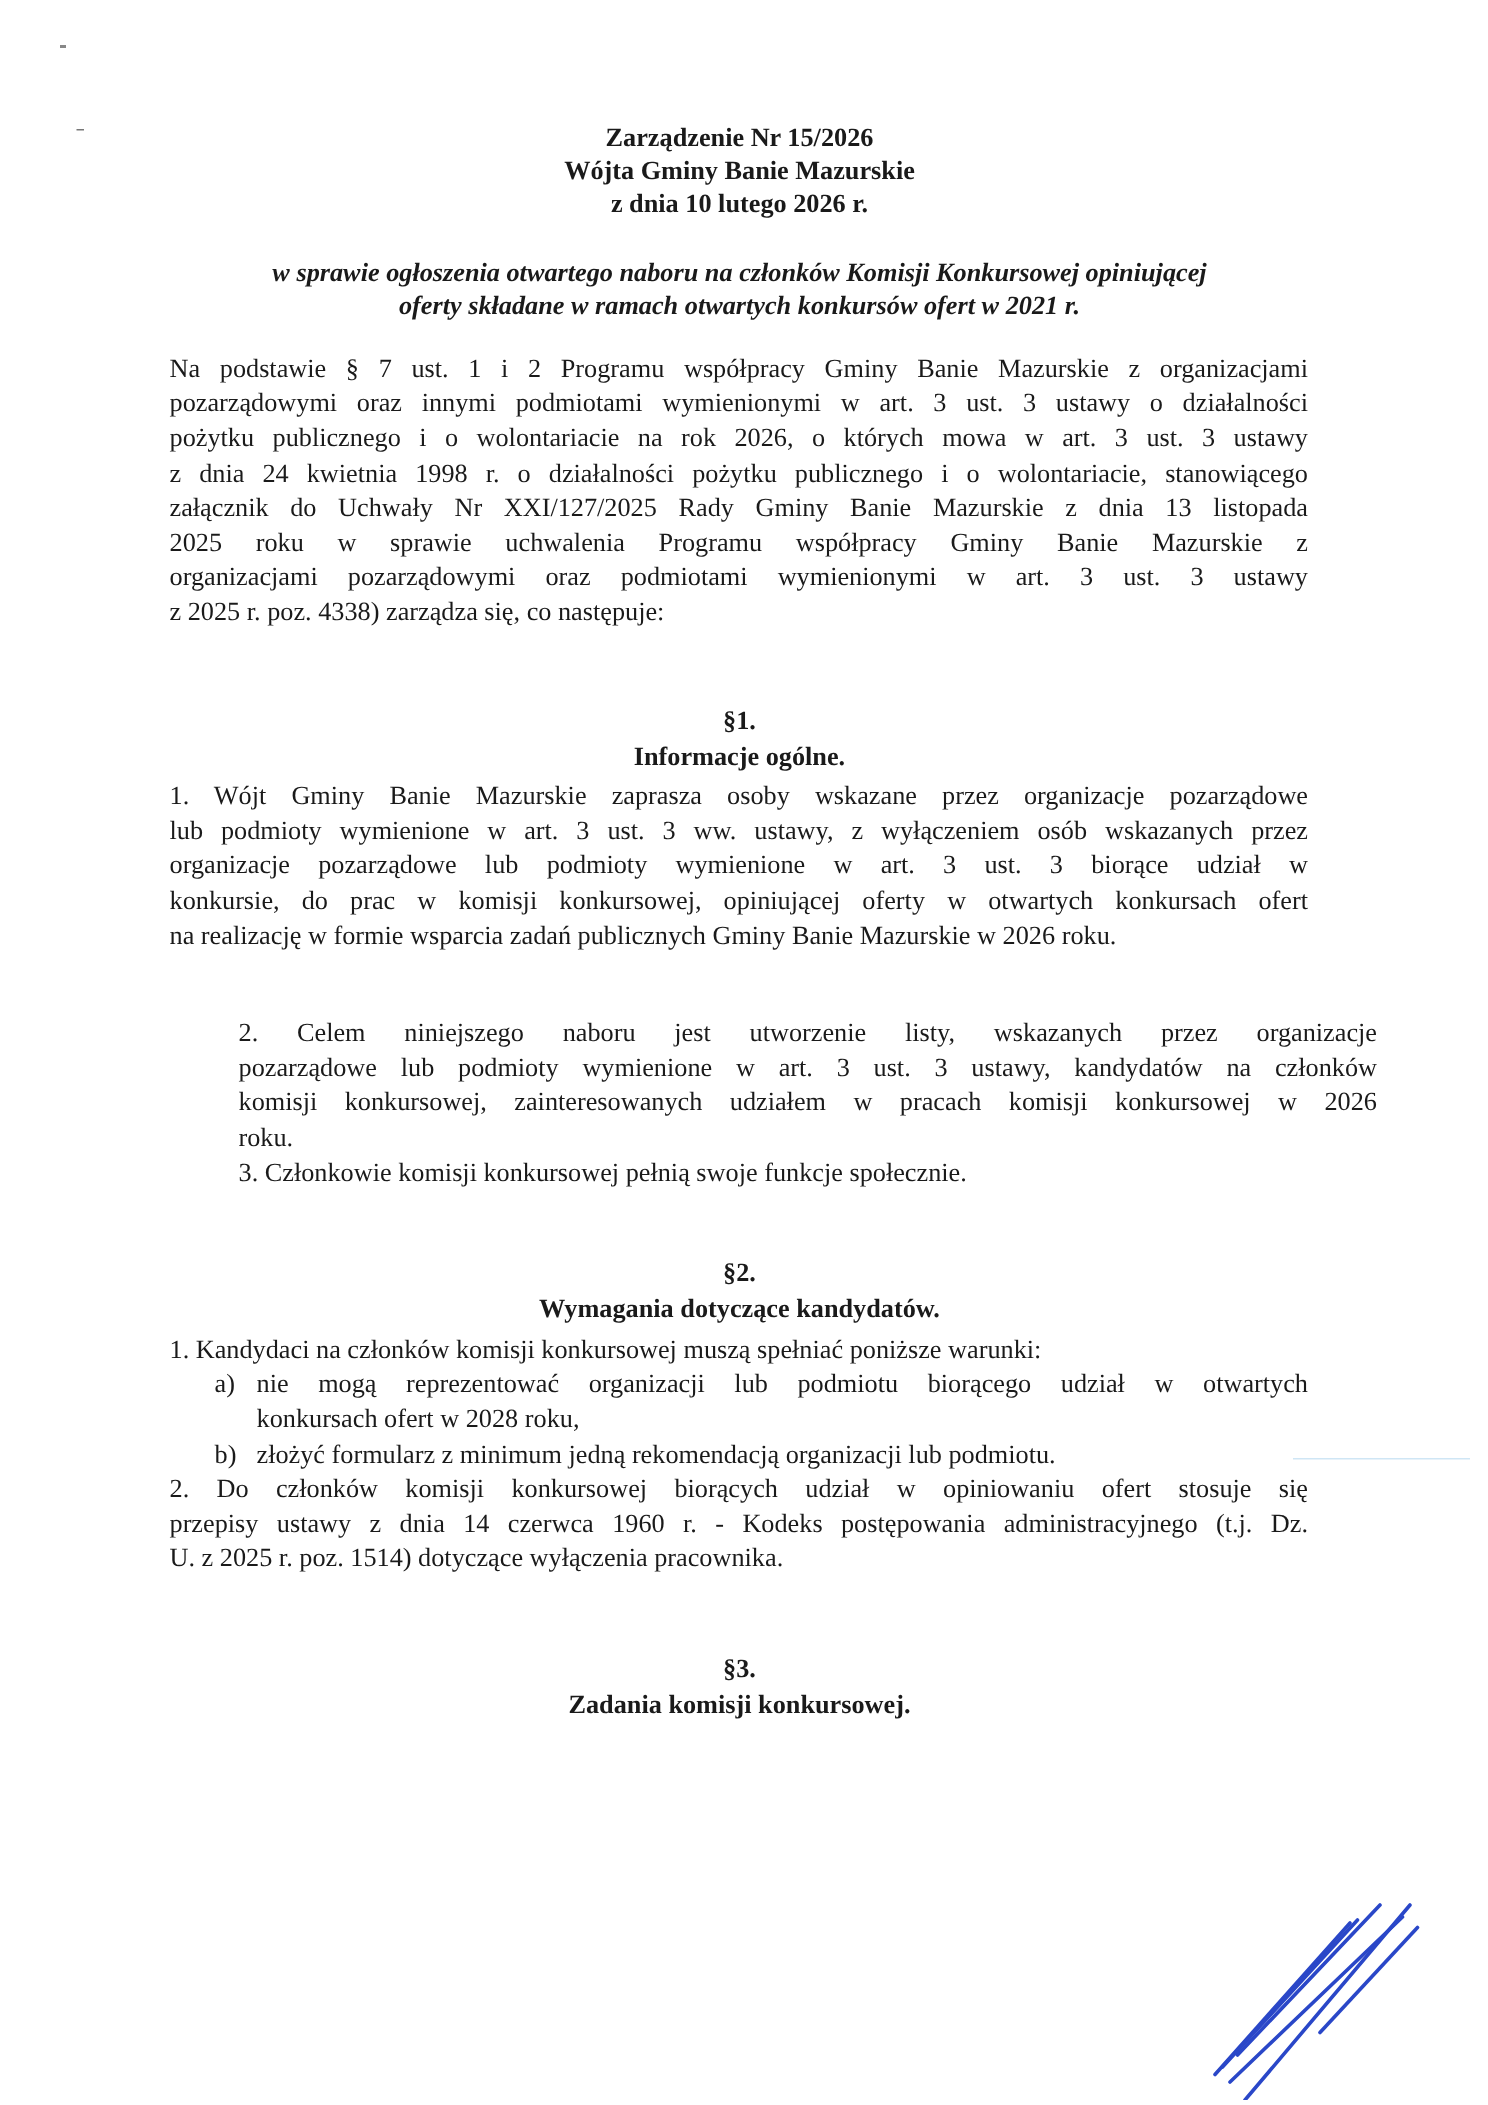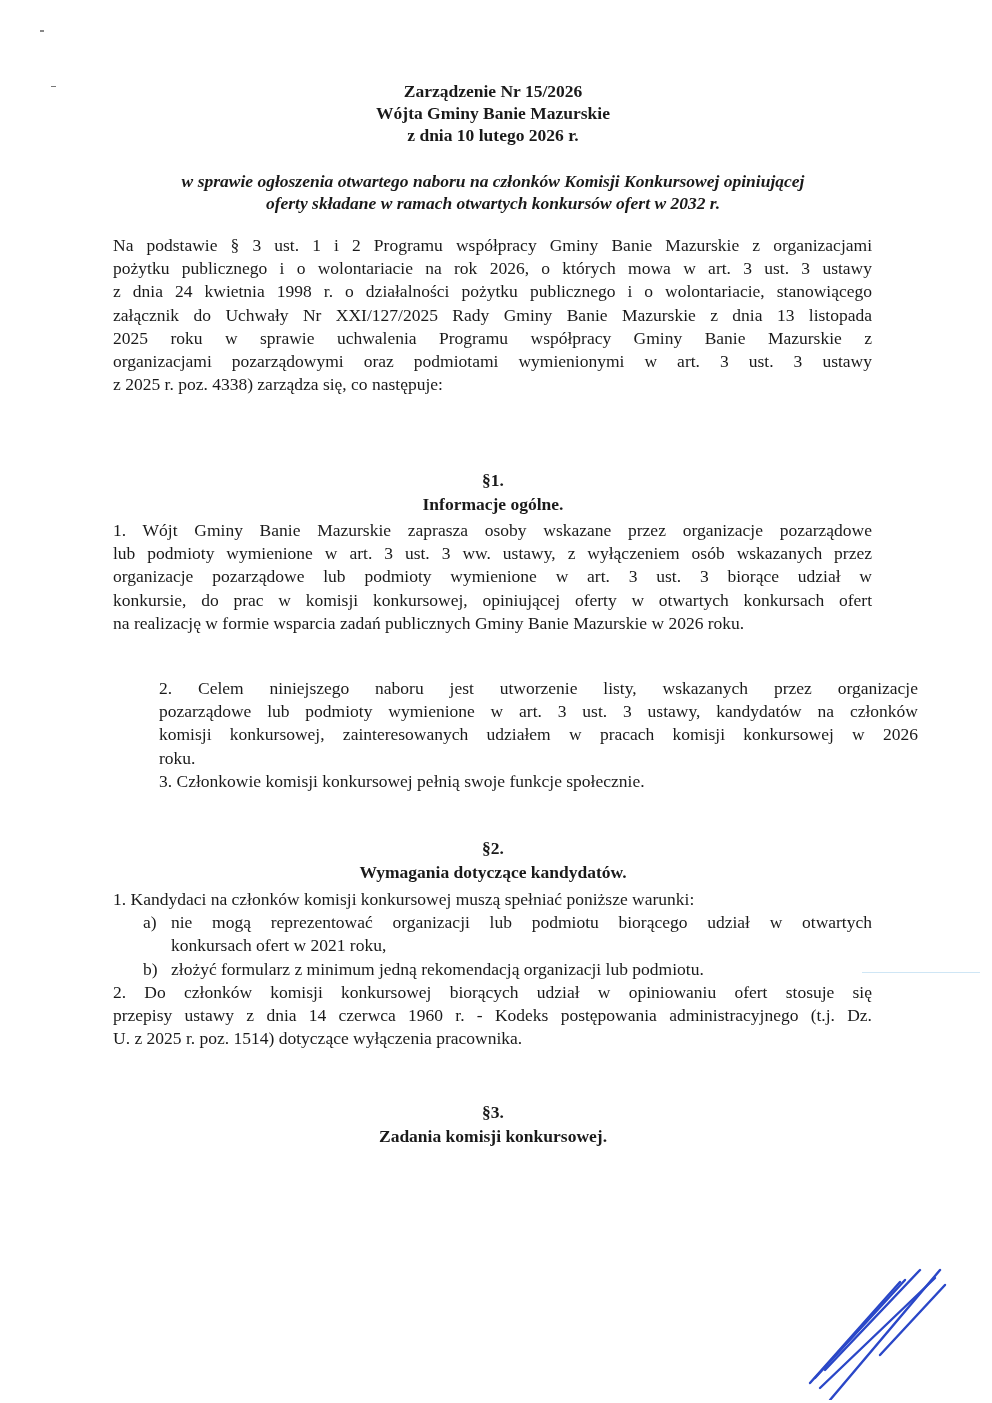--- a/index.html
+++ b/index.html
@@ -28,25 +28,26 @@
   <div class="dot2"></div>
 
   <div class="center" style="top:80px;">
     <div>Zarządzenie Nr 15/2026</div>
     <div>Wójta Gminy Banie Mazurskie</div>
     <div>z dnia 10 lutego 2026 r.</div>
   </div>
 
   <div class="center" style="top:170px;font-style:italic;">
     <div>w sprawie ogłoszenia otwartego naboru na członków Komisji Konkursowej opiniującej</div>
-    <div>oferty składane w ramach otwartych konkursów ofert w 2032 r.</div>
+    <div>oferty składane w ramach otwartych konkursów ofert w 2021 r.</div>
   </div>
 
   <div class="body" style="top:234px;">
-    <span class="line">Na podstawie § 3 ust. 1 i 2 Programu współpracy Gminy Banie Mazurskie z organizacjami</span>
+    <span class="line">Na podstawie § 7 ust. 1 i 2 Programu współpracy Gminy Banie Mazurskie z organizacjami</span>
+    <span class="line">pozarządowymi oraz innymi podmiotami wymienionymi w art. 3 ust. 3 ustawy o działalności</span>
     <span class="line">pożytku publicznego i o wolontariacie na rok 2026, o których mowa w art. 3 ust. 3 ustawy</span>
     <span class="line">z dnia 24 kwietnia 1998 r. o działalności pożytku publicznego i o wolontariacie, stanowiącego</span>
     <span class="line">załącznik do Uchwały Nr XXI/127/2025 Rady Gminy Banie Mazurskie z dnia 13 listopada</span>
     <span class="line">2025 roku w sprawie uchwalenia Programu współpracy Gminy Banie Mazurskie z</span>
     <span class="line">organizacjami pozarządowymi oraz podmiotami wymienionymi w art. 3 ust. 3 ustawy</span>
     <span class="line last">z 2025 r. poz. 4338) zarządza się, co następuje:</span>
   </div>
 
   <div class="sec" style="top:468px;">
     <div>§1.</div>
@@ -74,21 +75,21 @@
     <div>Wymagania dotyczące kandydatów.</div>
   </div>
 
   <div class="body" style="top:888px;">
     <span class="line last">1. Kandydaci na członków komisji konkursowej muszą spełniać poniższe warunki:</span>
     <div class="sublist">
       <div class="sub-item">
         <span class="sub-label">a)</span>
         <span class="sub-text">
           <span class="line">nie mogą reprezentować organizacji lub podmiotu biorącego udział w otwartych</span>
-          <span class="line last">konkursach ofert w 2021 roku,</span>
+          <span class="line last">konkursach ofert w 2028 roku,</span>
         </span>
       </div>
       <div class="sub-item">
         <span class="sub-label">b)</span>
         <span class="sub-text">
           <span class="line last">złożyć formularz  z minimum jedną rekomendacją organizacji lub podmiotu.</span>
         </span>
       </div>
     </div>
     <span class="line">2. Do członków komisji konkursowej biorących udział w opiniowaniu ofert stosuje się</span>

